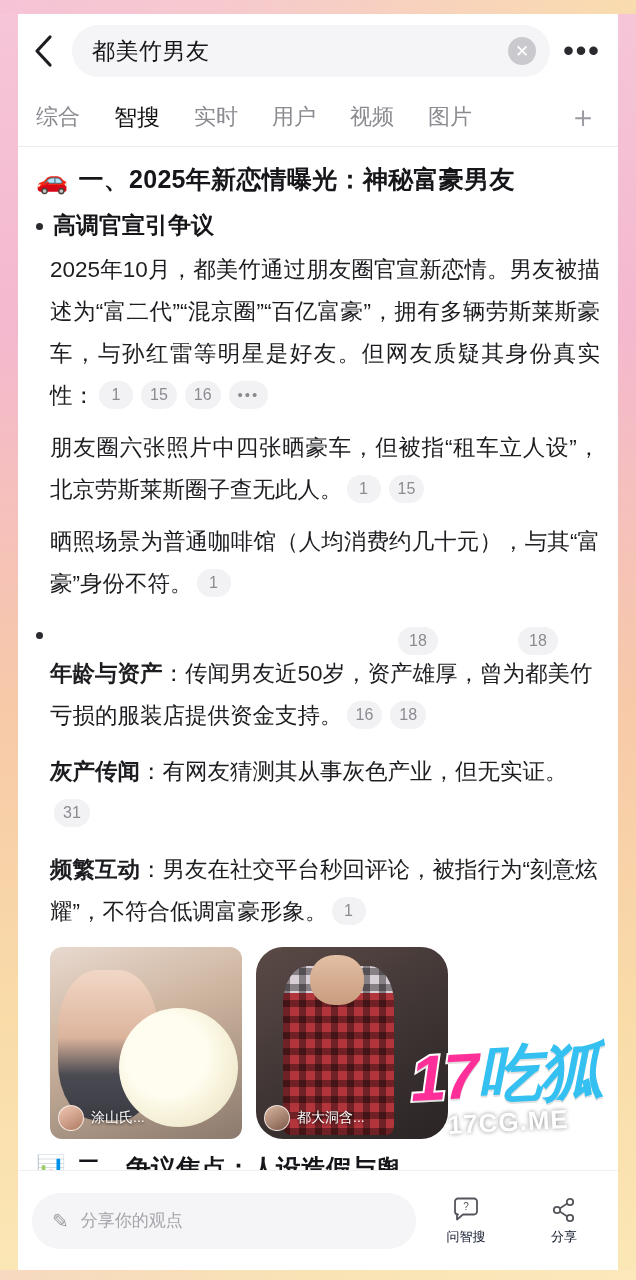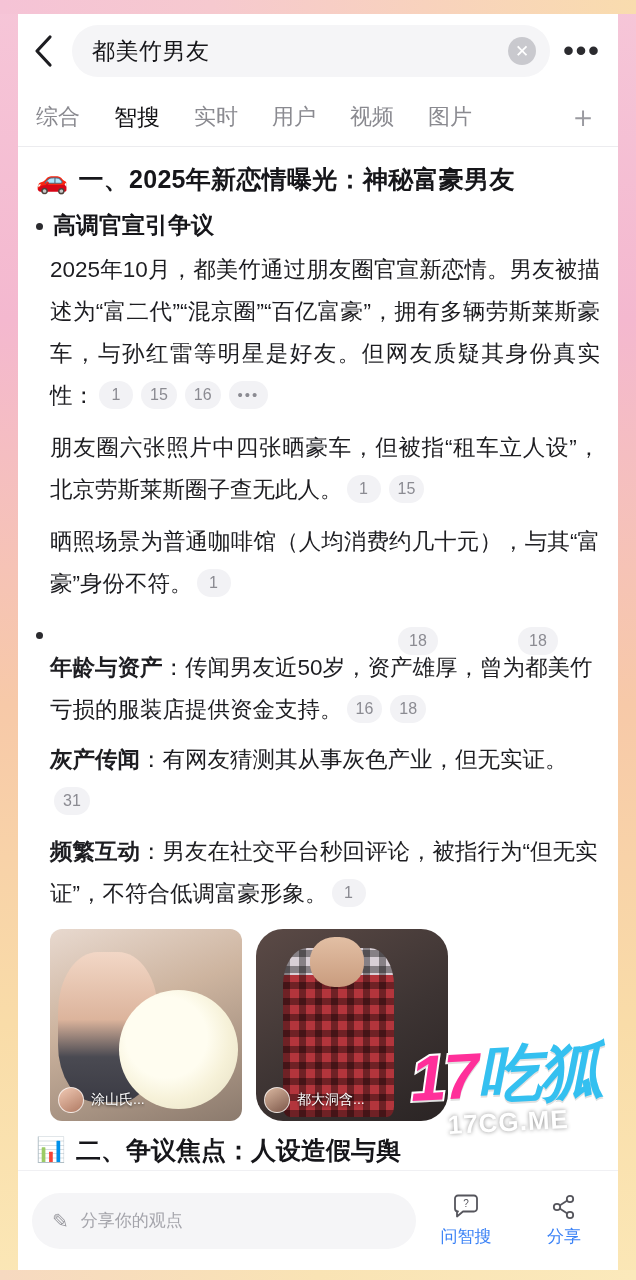--- a/index.html
+++ b/index.html
@@ -180,21 +180,21 @@
     font-size: 22.5px;
     line-height: 42px;
     color: #1d1d21;
     margin: 2px 0 10px 14px;
     text-align: justify;
   }
   .sub {
     font-size: 22.5px;
     line-height: 42px;
     color: #1d1d21;
-    margin: 2px 0 8px 14px;
+    margin: 14px 0 8px 14px;
   }
   .sub b { font-weight: 700; }
   .cite {
     display: inline-flex;
     align-items: center;
     justify-content: center;
     min-width: 34px;
     height: 28px;
     padding: 0 9px;
     margin: 0 4px;
@@ -377,21 +377,21 @@
     padding-right: 4px;
   }
   .b-act {
     display: flex;
     flex-direction: column;
     align-items: center;
     gap: 4px;
     width: 72px;
   }
   .b-act .ic { height: 28px; display: flex; align-items: center; justify-content: center; }
-  .b-act .lb { font-size: 17px; color: #3b82f6; }
+  .b-act .lb { font-size: 13px; color: #0f172a; }
 </style>
 </head>
 <body>
 
 <div class="phone">
   <div class="frame-top"></div>
   <div class="frame-left"></div>
   <div class="frame-right"></div>
   <div class="frame-bottom"></div>
 
@@ -442,21 +442,21 @@
       <div class="bullet-head" style="position:relative;">
         <span class="dot"></span>
         <span class="cite-float" style="left:362px; top:8px;">18</span>
         <span class="cite-float" style="left:482px; top:8px;">18</span>
       </div>
 
       <p class="sub"><b>年龄与资产</b><span>：传闻男友近50岁，资产雄厚，曾为都美竹亏损的服装店提供资金支持。</span><span class="cite">16</span><span class="cite">18</span></p>
 
       <p class="sub"><b>灰产传闻</b><span>：有网友猜测其从事灰色产业，但无实证。</span><span class="cite">31</span></p>
 
-      <p class="sub"><b>频繁互动</b><span>：男友在社交平台秒回评论，被指行为“但无实证”，不符合低调富豪形象。</span><span class="cite">1</span></p>
+      <p class="sub"><b>频繁互动</b><span>：男友在社交平台秒回评论，被指行为“刻意炫耀”，不符合低调富豪形象。</span><span class="cite">1</span></p>
 
       <div class="cards">
         <div class="card card-a">
           <div class="card-label">
             <span class="avatar"></span>
             <span class="card-name">涂山氏...</span>
           </div>
         </div>
         <div class="card card-b">
           <div class="card-label">

